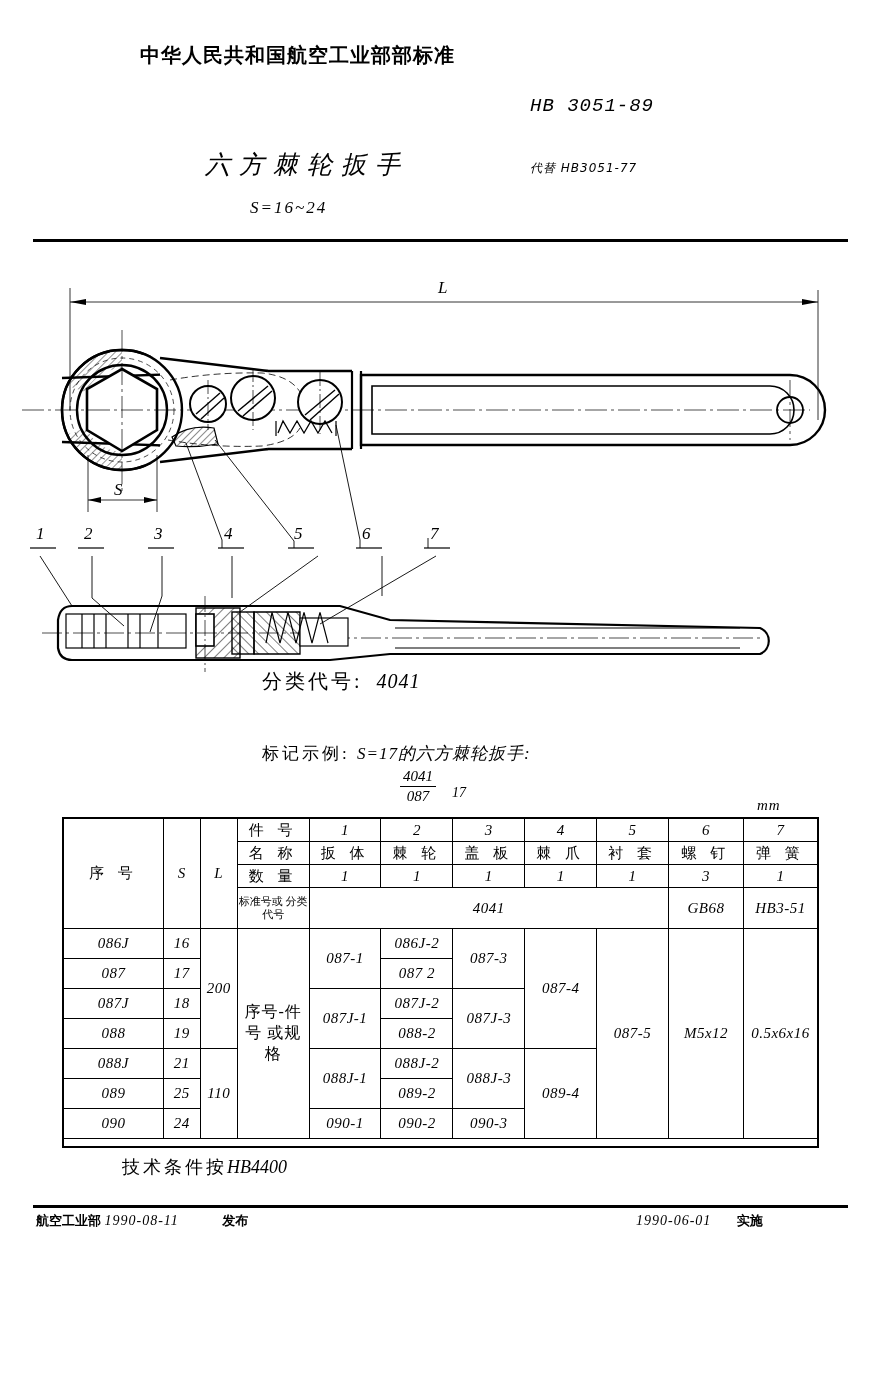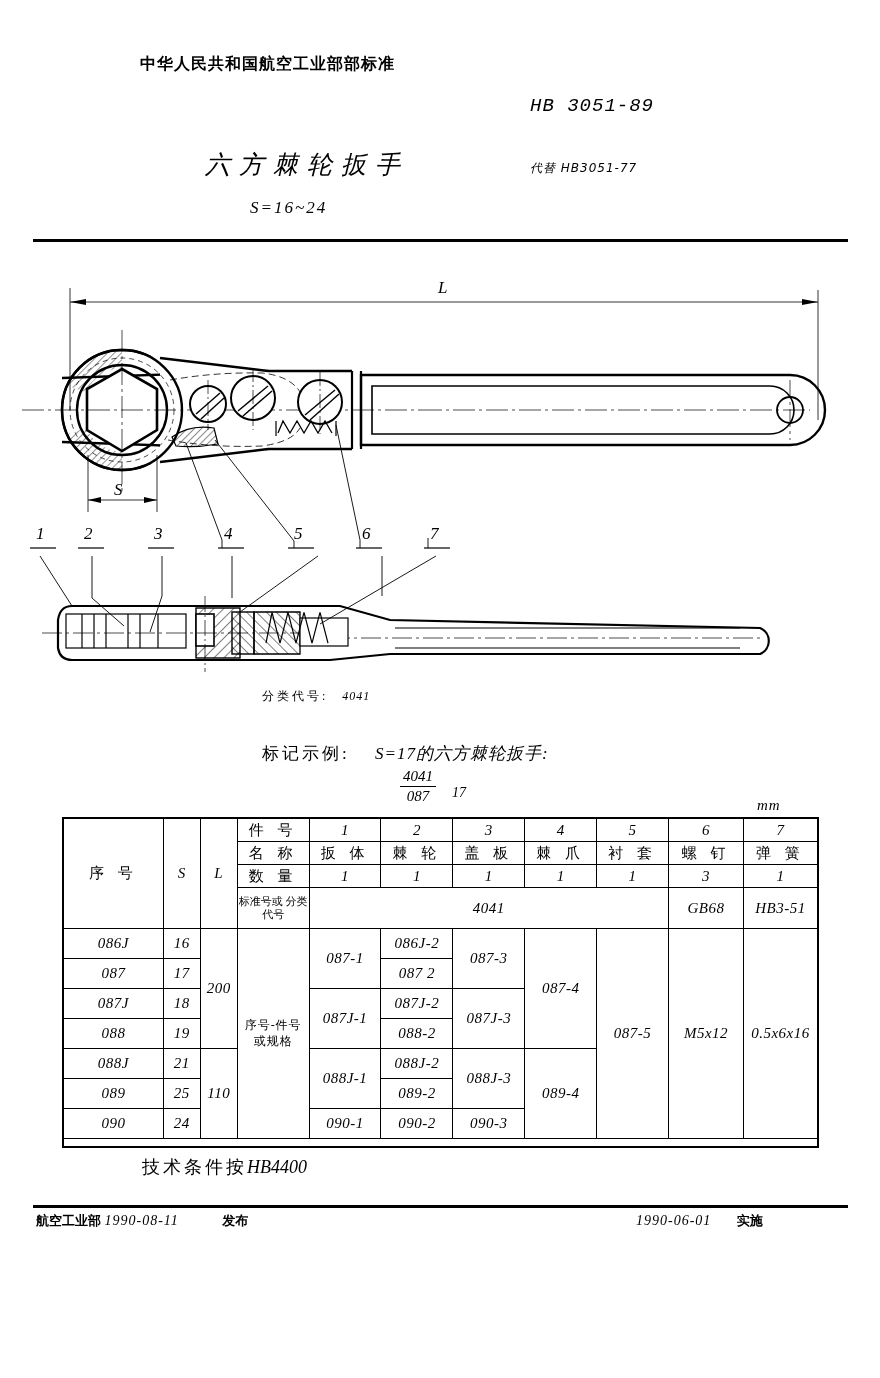--- a/index.html
+++ b/index.html
@@ -1,60 +1,60 @@
 <!DOCTYPE html>
 <html><head>
 <meta charset="utf-8">
 <style>
   html,body{margin:0;padding:0;background:#fff;}
   body{width:880px;height:1378px;position:relative;
        font-family:"Liberation Serif","DejaVu Serif",serif;color:#000;overflow:hidden;}
   .pg{position:absolute;inset:0;}
 
   
-  .hdr-main{position:absolute;left:140px;top:54px;font-family:"DejaVu Sans","Liberation Sans",sans-serif;
-            font-size:16px;font-weight:bold;letter-spacing:1px;}
+  .hdr-main{position:absolute;left:140px;top:42px;font-family:"DejaVu Sans","Liberation Sans",sans-serif;
+            font-size:20px;font-weight:bold;letter-spacing:1px;}
   .hdr-code{position:absolute;left:530px;top:95px;font-size:19px;font-style:italic;letter-spacing:1px;
             font-family:Liberation Mono, monospace;}
   .hdr-title{position:absolute;left:205px;top:148px;font-size:25px;font-style:italic;letter-spacing:9px;
              font-family:"DejaVu Sans","Liberation Sans",sans-serif;}
   .hdr-repl{position:absolute;left:530px;top:160px;font-size:12px;font-style:italic;letter-spacing:1px;
             font-family:"DejaVu Sans","Liberation Sans",sans-serif;}
   .hdr-spec{position:absolute;left:250px;top:198px;font-size:17px;font-style:italic;letter-spacing:2px;}
 
   .rule-top{position:absolute;left:33px;top:239px;width:815px;height:3px;background:#000;}
 
   
   svg.draw{position:absolute;left:0;top:0;width:880px;height:1378px;pointer-events:none;}
 
   .lbl{position:absolute;font-size:17px;font-style:italic;font-family:"Liberation Serif",serif;}
 
   
-  .note1{position:absolute;left:262px;top:688px;font-size:12px;letter-spacing:3px;}
+  .note1{position:absolute;left:262px;top:668px;font-size:20px;letter-spacing:3px;}
   .note1 i{font-style:italic;letter-spacing:1px;margin-left:14px;}
   .note2{position:absolute;left:262px;top:742px;font-size:17px;letter-spacing:3px;}
-  .note2 i{letter-spacing:1px;margin-left:18px;}
+  .note2 i{letter-spacing:1px;}
   .frac{position:absolute;left:400px;top:768px;text-align:center;font-style:italic;font-size:15px;}
   .frac .num{border-bottom:1.5px solid #000;padding:0 3px 1px;display:block;}
   .frac .den{display:block;padding-top:1px;}
   .frac-sfx{position:absolute;left:452px;top:785px;font-style:italic;font-size:14px;}
 
   
   .unit{position:absolute;left:757px;top:797px;font-size:15px;font-style:italic;letter-spacing:1px;}
   table.spec{position:absolute;left:63px;top:818px;border-collapse:collapse;width:755px;
              font-size:15px;font-style:italic;}
   table.spec td{border:1px solid #000;text-align:center;vertical-align:middle;padding:0;
                 height:22px;letter-spacing:0.5px;}
   table.spec td.cjk{font-style:normal;letter-spacing:5px;font-size:15px;}
   table.spec td.cjk-sm{font-style:normal;letter-spacing:0px;font-size:11px;line-height:1.15;}
-  table.spec td.cjk-md{font-style:normal;letter-spacing:1px;font-size:12px;line-height:1.3;}
+  table.spec td.cjk-md{font-style:normal;letter-spacing:1px;font-size:16px;line-height:1.3;}
   .tb-outer{position:absolute;left:62px;top:817px;width:757px;height:331px;
             border:2.5px solid #000;box-sizing:border-box;}
 
-  .tech{position:absolute;left:122px;top:1155px;font-size:18px;letter-spacing:3px;margin-left:20px;}
+  .tech{position:absolute;left:122px;top:1155px;font-size:18px;letter-spacing:3px;}
   .tech i{font-style:italic;letter-spacing:0px;}
 
   .rule-bot{position:absolute;left:33px;top:1205px;width:815px;height:3px;background:#000;}
   .ft-l{position:absolute;left:36px;top:1212px;font-size:14px;}
   .ft-l b{font-family:"DejaVu Sans","Liberation Sans",sans-serif;font-size:13px;letter-spacing:0px;margin-top:8px;}
   .ft-l i{font-style:italic;letter-spacing:1px;}
   .ft-r{position:absolute;left:636px;top:1212px;font-size:14px;}
   .ft-r i{font-style:italic;letter-spacing:1px;}
   .ft-r b{font-family:"DejaVu Sans","Liberation Sans",sans-serif;font-size:13px;margin-left:22px;}
   .ft-l span.fb{font-family:"DejaVu Sans","Liberation Sans",sans-serif;font-size:13px;

